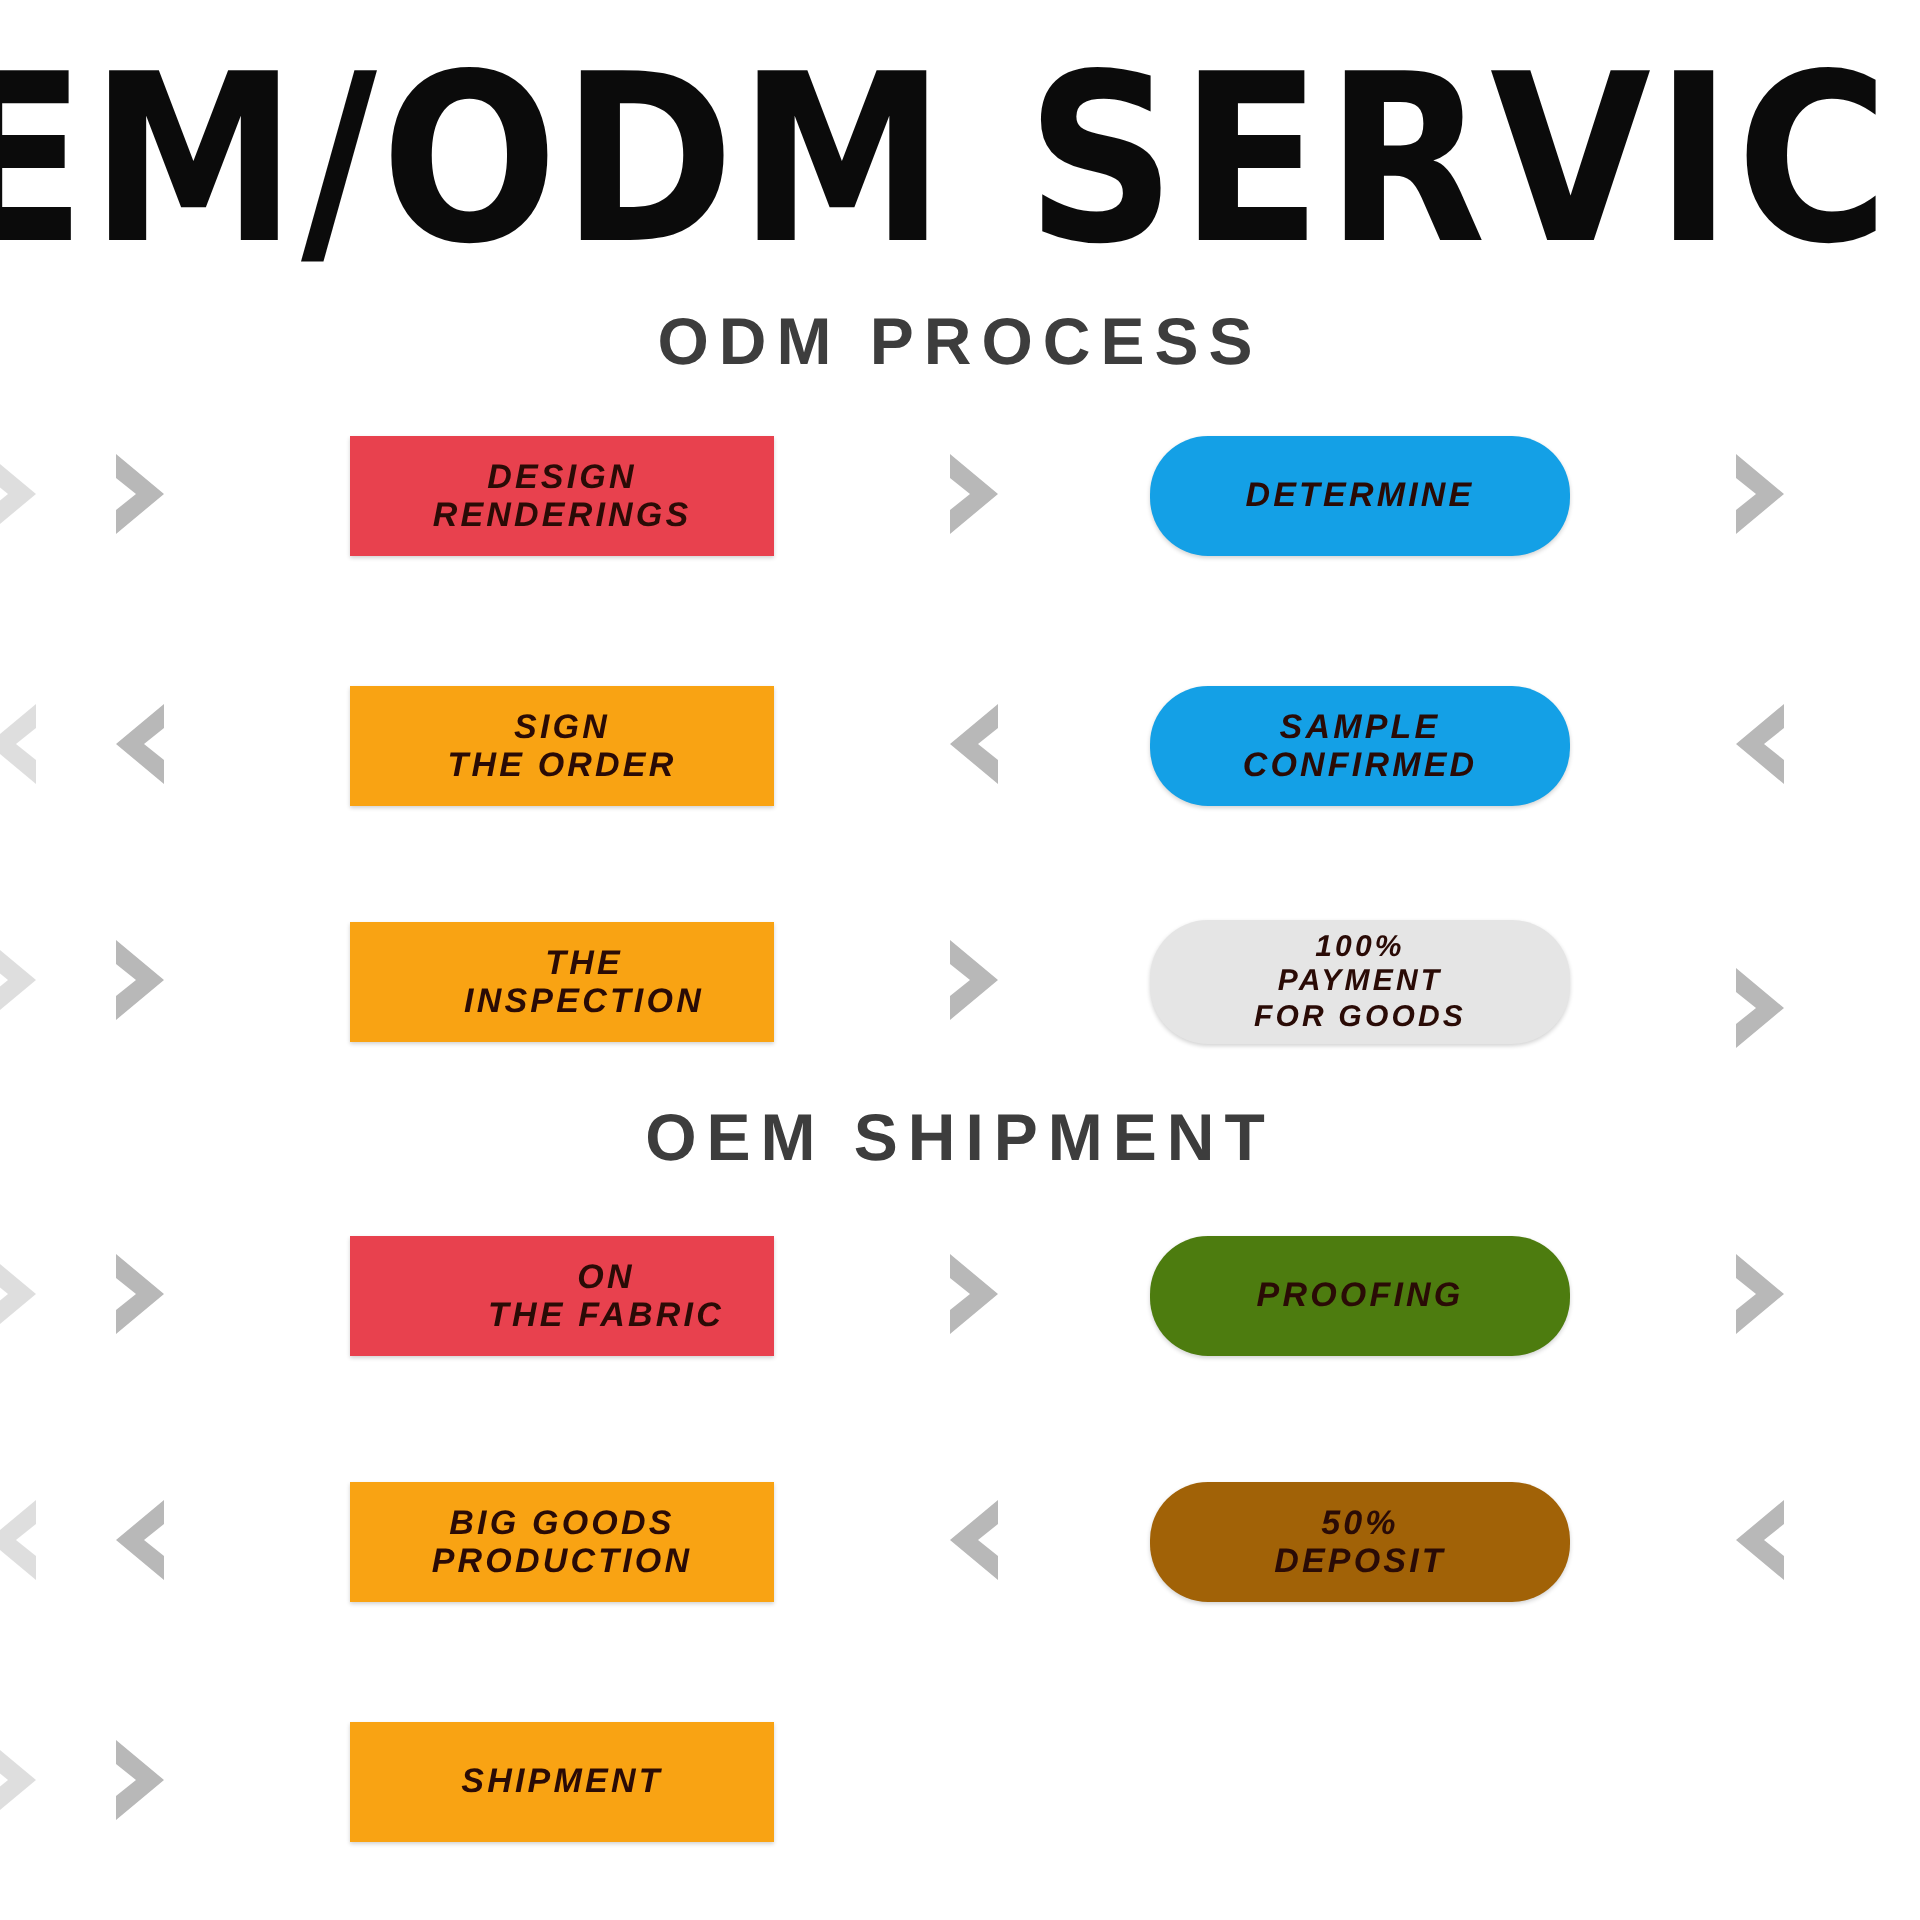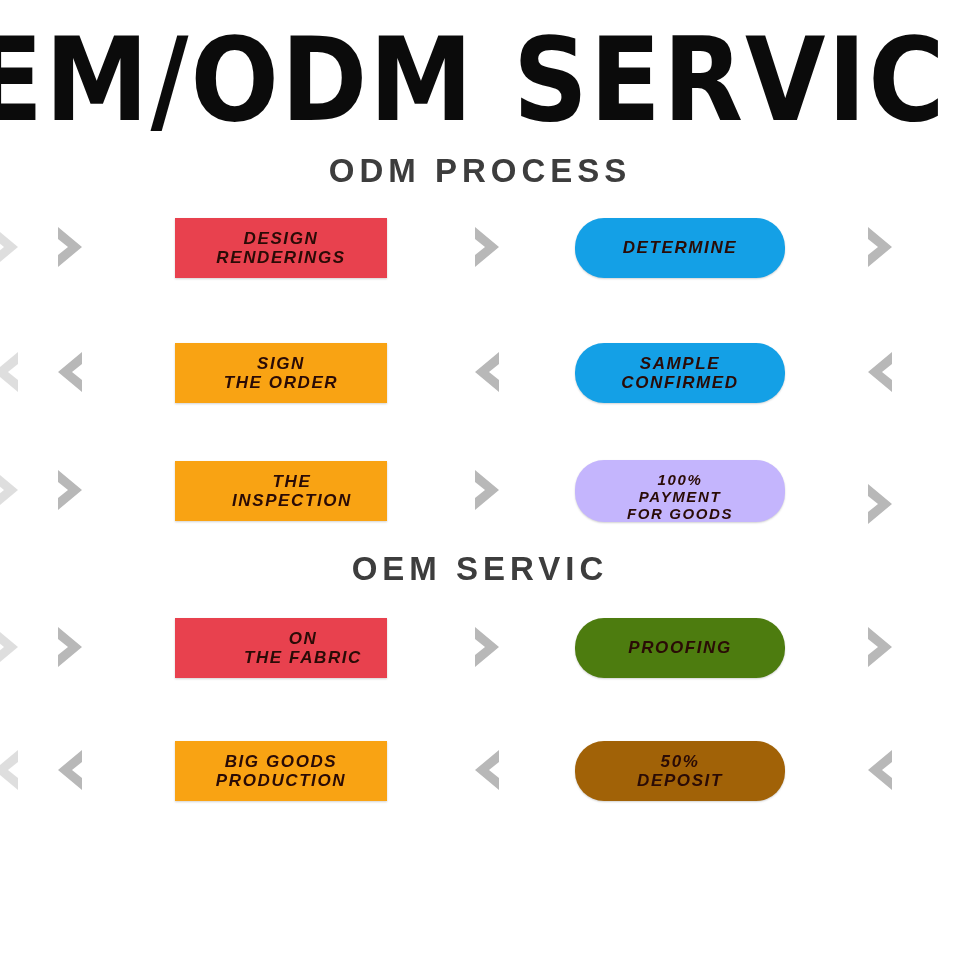--- a/index.html
+++ b/index.html
@@ -183,31 +183,31 @@
         </svg>
     </div>
     <div class="pbox col-left c-orange h-std" style="background-color: rgb(249, 163, 19); padding-left: 22px;">
       <span class="box-text">THE<br>INSPECTION</span>
     </div>
     <div class="chev pos-b y-std" style="color: rgb(184, 184, 184);">
       <svg viewBox="0 0 40 48" aria-hidden="true">
           <path fill="currentColor" d="M8 4 L32 24 L8 44 L8 32 L18 24 L8 16 Z"></path>
         </svg>
     </div>
-    <div class="pbox col-right c-red h-tall" style="font-size: 15px; background-color: #c4b5fd; align-items: flex-end;">
+    <div class="pbox col-right c-red h-tall" style="font-size: 15px; background-color: #e5e5e5;">
       <span class="box-text">100%<br>PAYMENT<br>FOR GOODS</span>
     </div>
     <div class="chev pos-c" style="top: 32px; color: rgb(184, 184, 184);">
       <svg viewBox="0 0 40 48" aria-hidden="true">
           <path fill="currentColor" d="M8 4 L32 24 L8 44 L8 32 L18 24 L8 16 Z"></path>
         </svg>
     </div>
   </div>
 
-  <div class="section-heading" id="heading-oem">OEM SERVIC</div>
+  <div class="section-heading" id="heading-oem">OEM SHIPMENT</div>
 
   <div class="process-row" style="top:605px;">
     <div class="chev pos-edge y-std faded" style="color: rgb(184, 184, 184);">
       <svg viewBox="0 0 40 48" aria-hidden="true">
           <path fill="currentColor" d="M8 4 L32 24 L8 44 L8 32 L18 24 L8 16 Z"></path>
         </svg>
     </div>
     <div class="chev pos-a y-std" style="color: rgb(184, 184, 184);">
       <svg viewBox="0 0 40 48" aria-hidden="true">
           <path fill="currentColor" d="M8 4 L32 24 L8 44 L8 32 L18 24 L8 16 Z"></path>
@@ -253,14 +253,29 @@
     <div class="pbox col-right c-blue h-std" style="background-color: #a16207;">
       <span class="box-text">50%<br>DEPOSIT</span>
     </div>
     <div class="chev pos-c y-std" style="color: rgb(184, 184, 184);">
       <svg viewBox="0 0 40 48" aria-hidden="true">
           <path fill="currentColor" d="M32 4 L8 24 L32 44 L32 32 L22 24 L32 16 Z"></path>
         </svg>
     </div>
   </div>
 
+  <div class="process-row" style="top:848px;">
+    <div class="chev pos-edge y-std faded" style="color: rgb(184, 184, 184);">
+      <svg viewBox="0 0 40 48" aria-hidden="true">
+          <path fill="currentColor" d="M8 4 L32 24 L8 44 L8 32 L18 24 L8 16 Z"></path>
+        </svg>
+    </div>
+    <div class="chev pos-a y-std" style="color: rgb(184, 184, 184);">
+      <svg viewBox="0 0 40 48" aria-hidden="true">
+          <path fill="currentColor" d="M8 4 L32 24 L8 44 L8 32 L18 24 L8 16 Z"></path>
+        </svg>
+    </div>
+    <div class="pbox col-left c-orange h-std" style="background-color: rgb(249, 163, 19);">
+      <span class="box-text">SHIPMENT</span>
+    </div>
+  </div>
 
 </div>
 
 </body></html>

